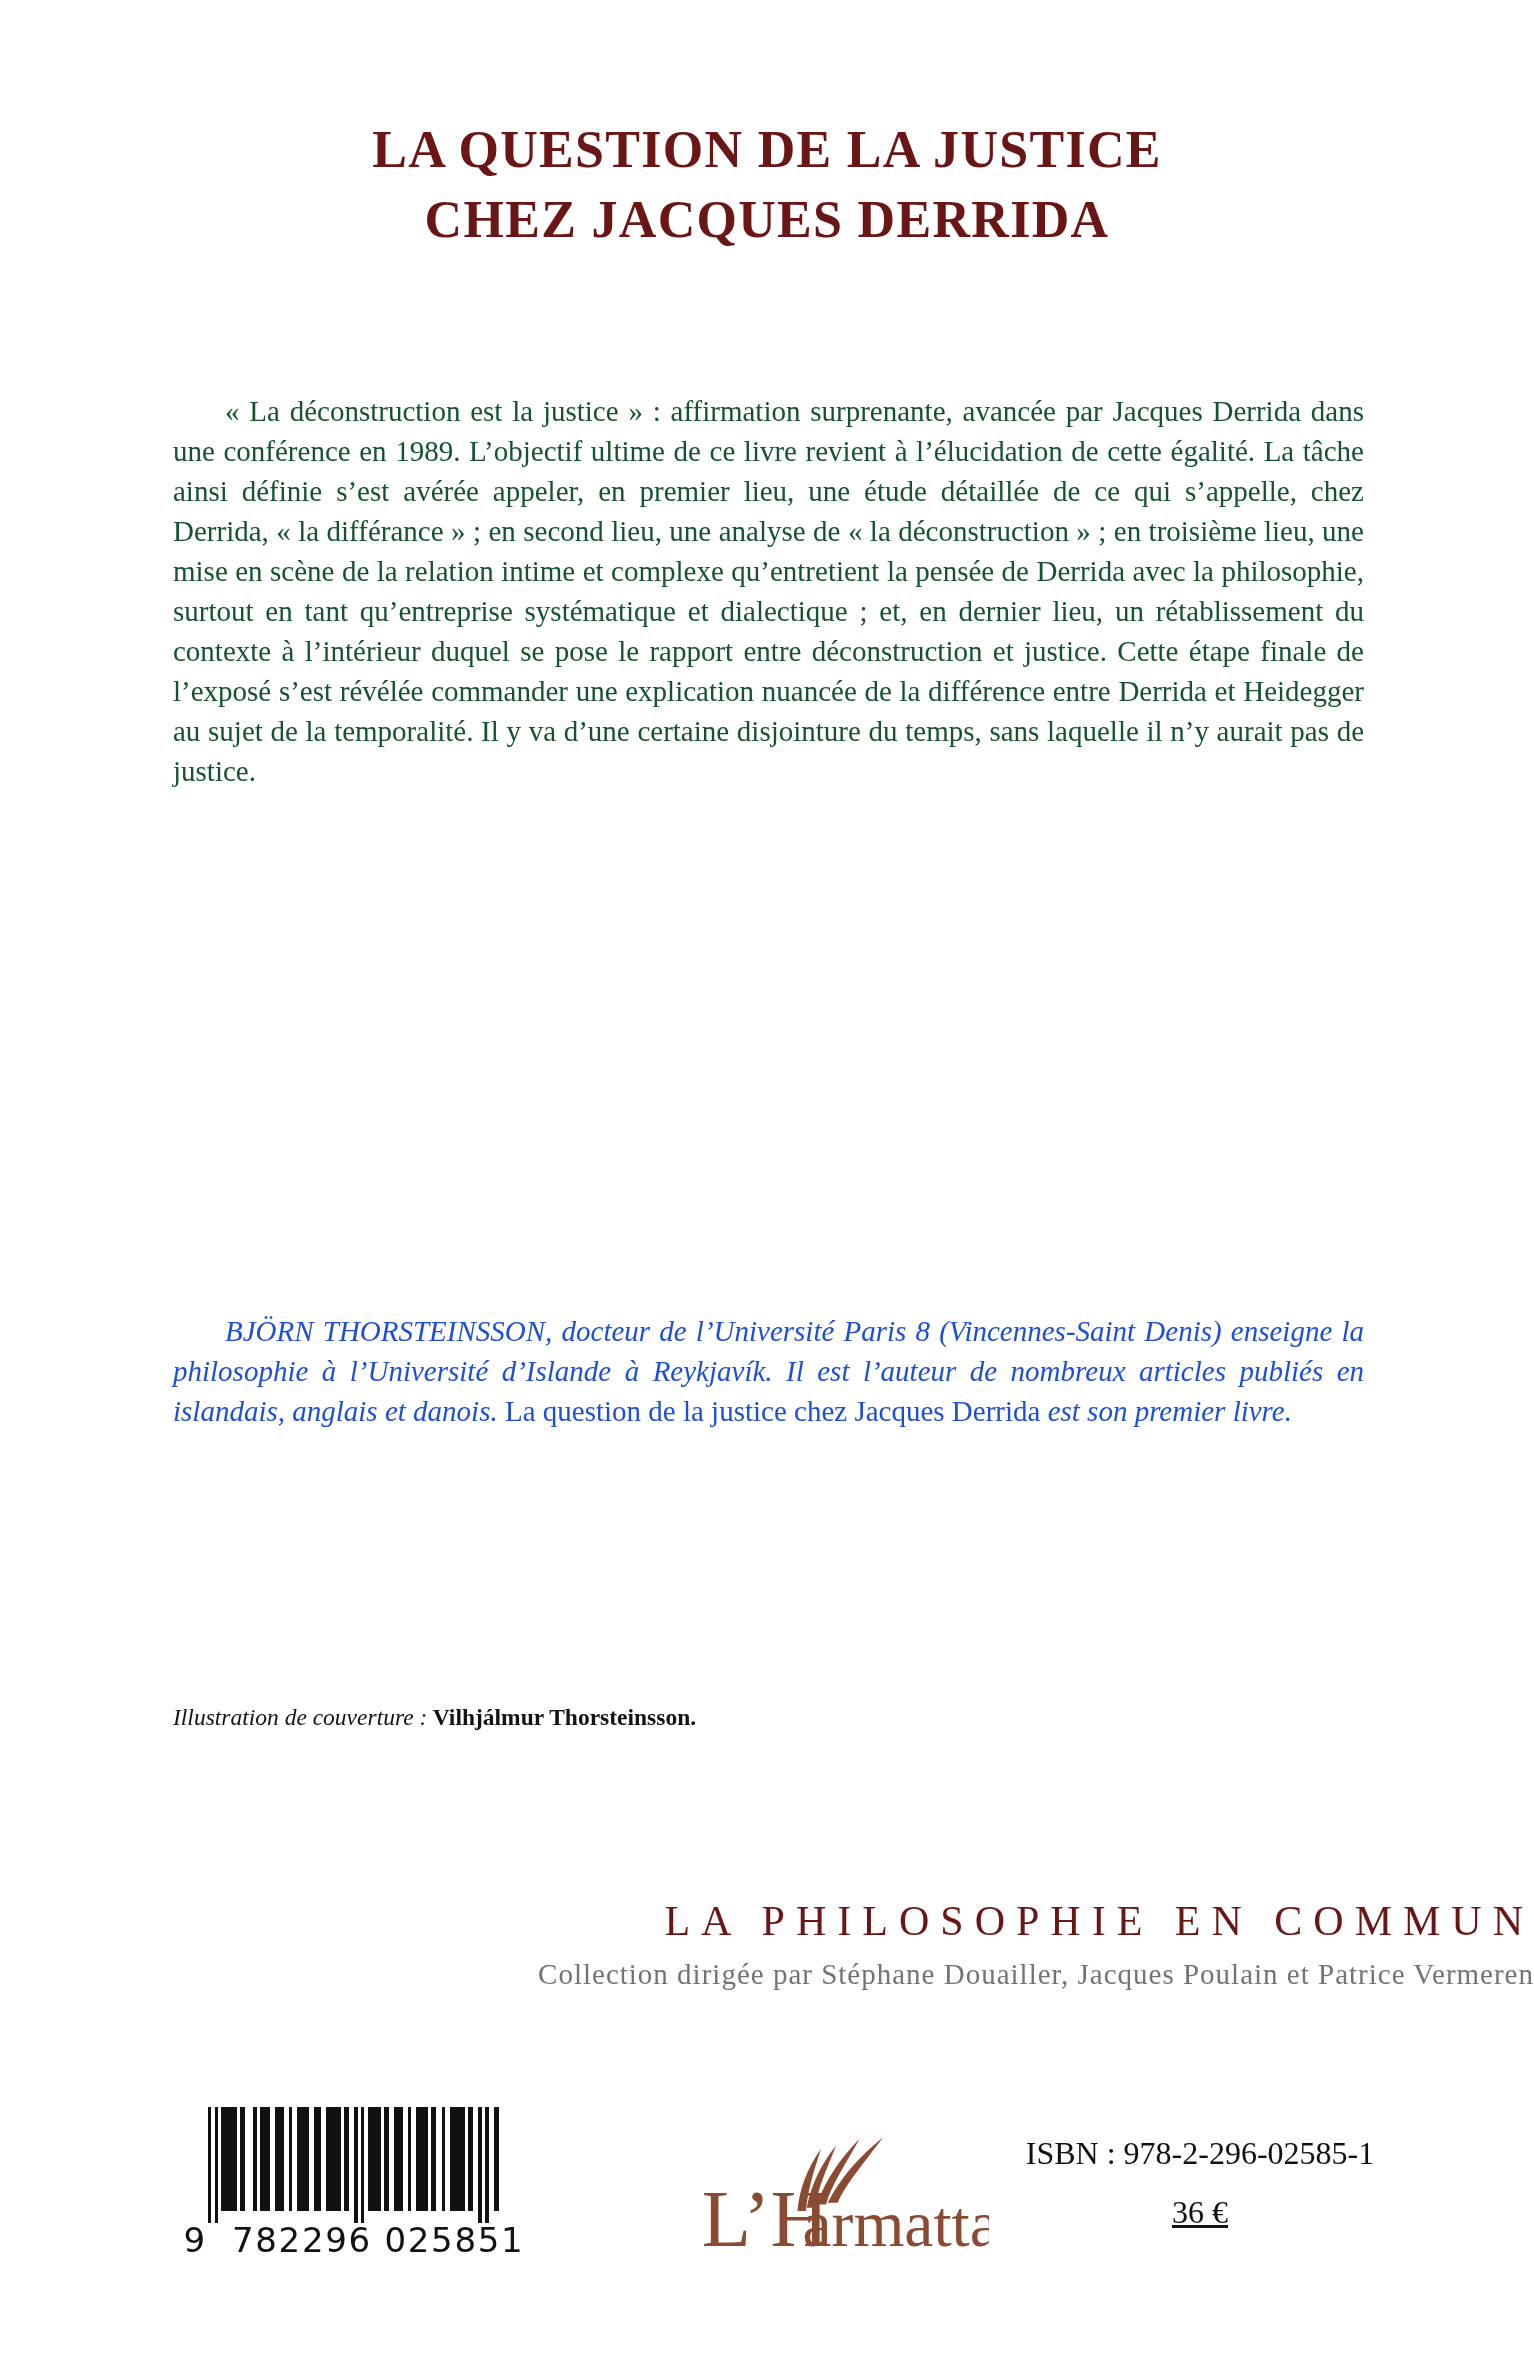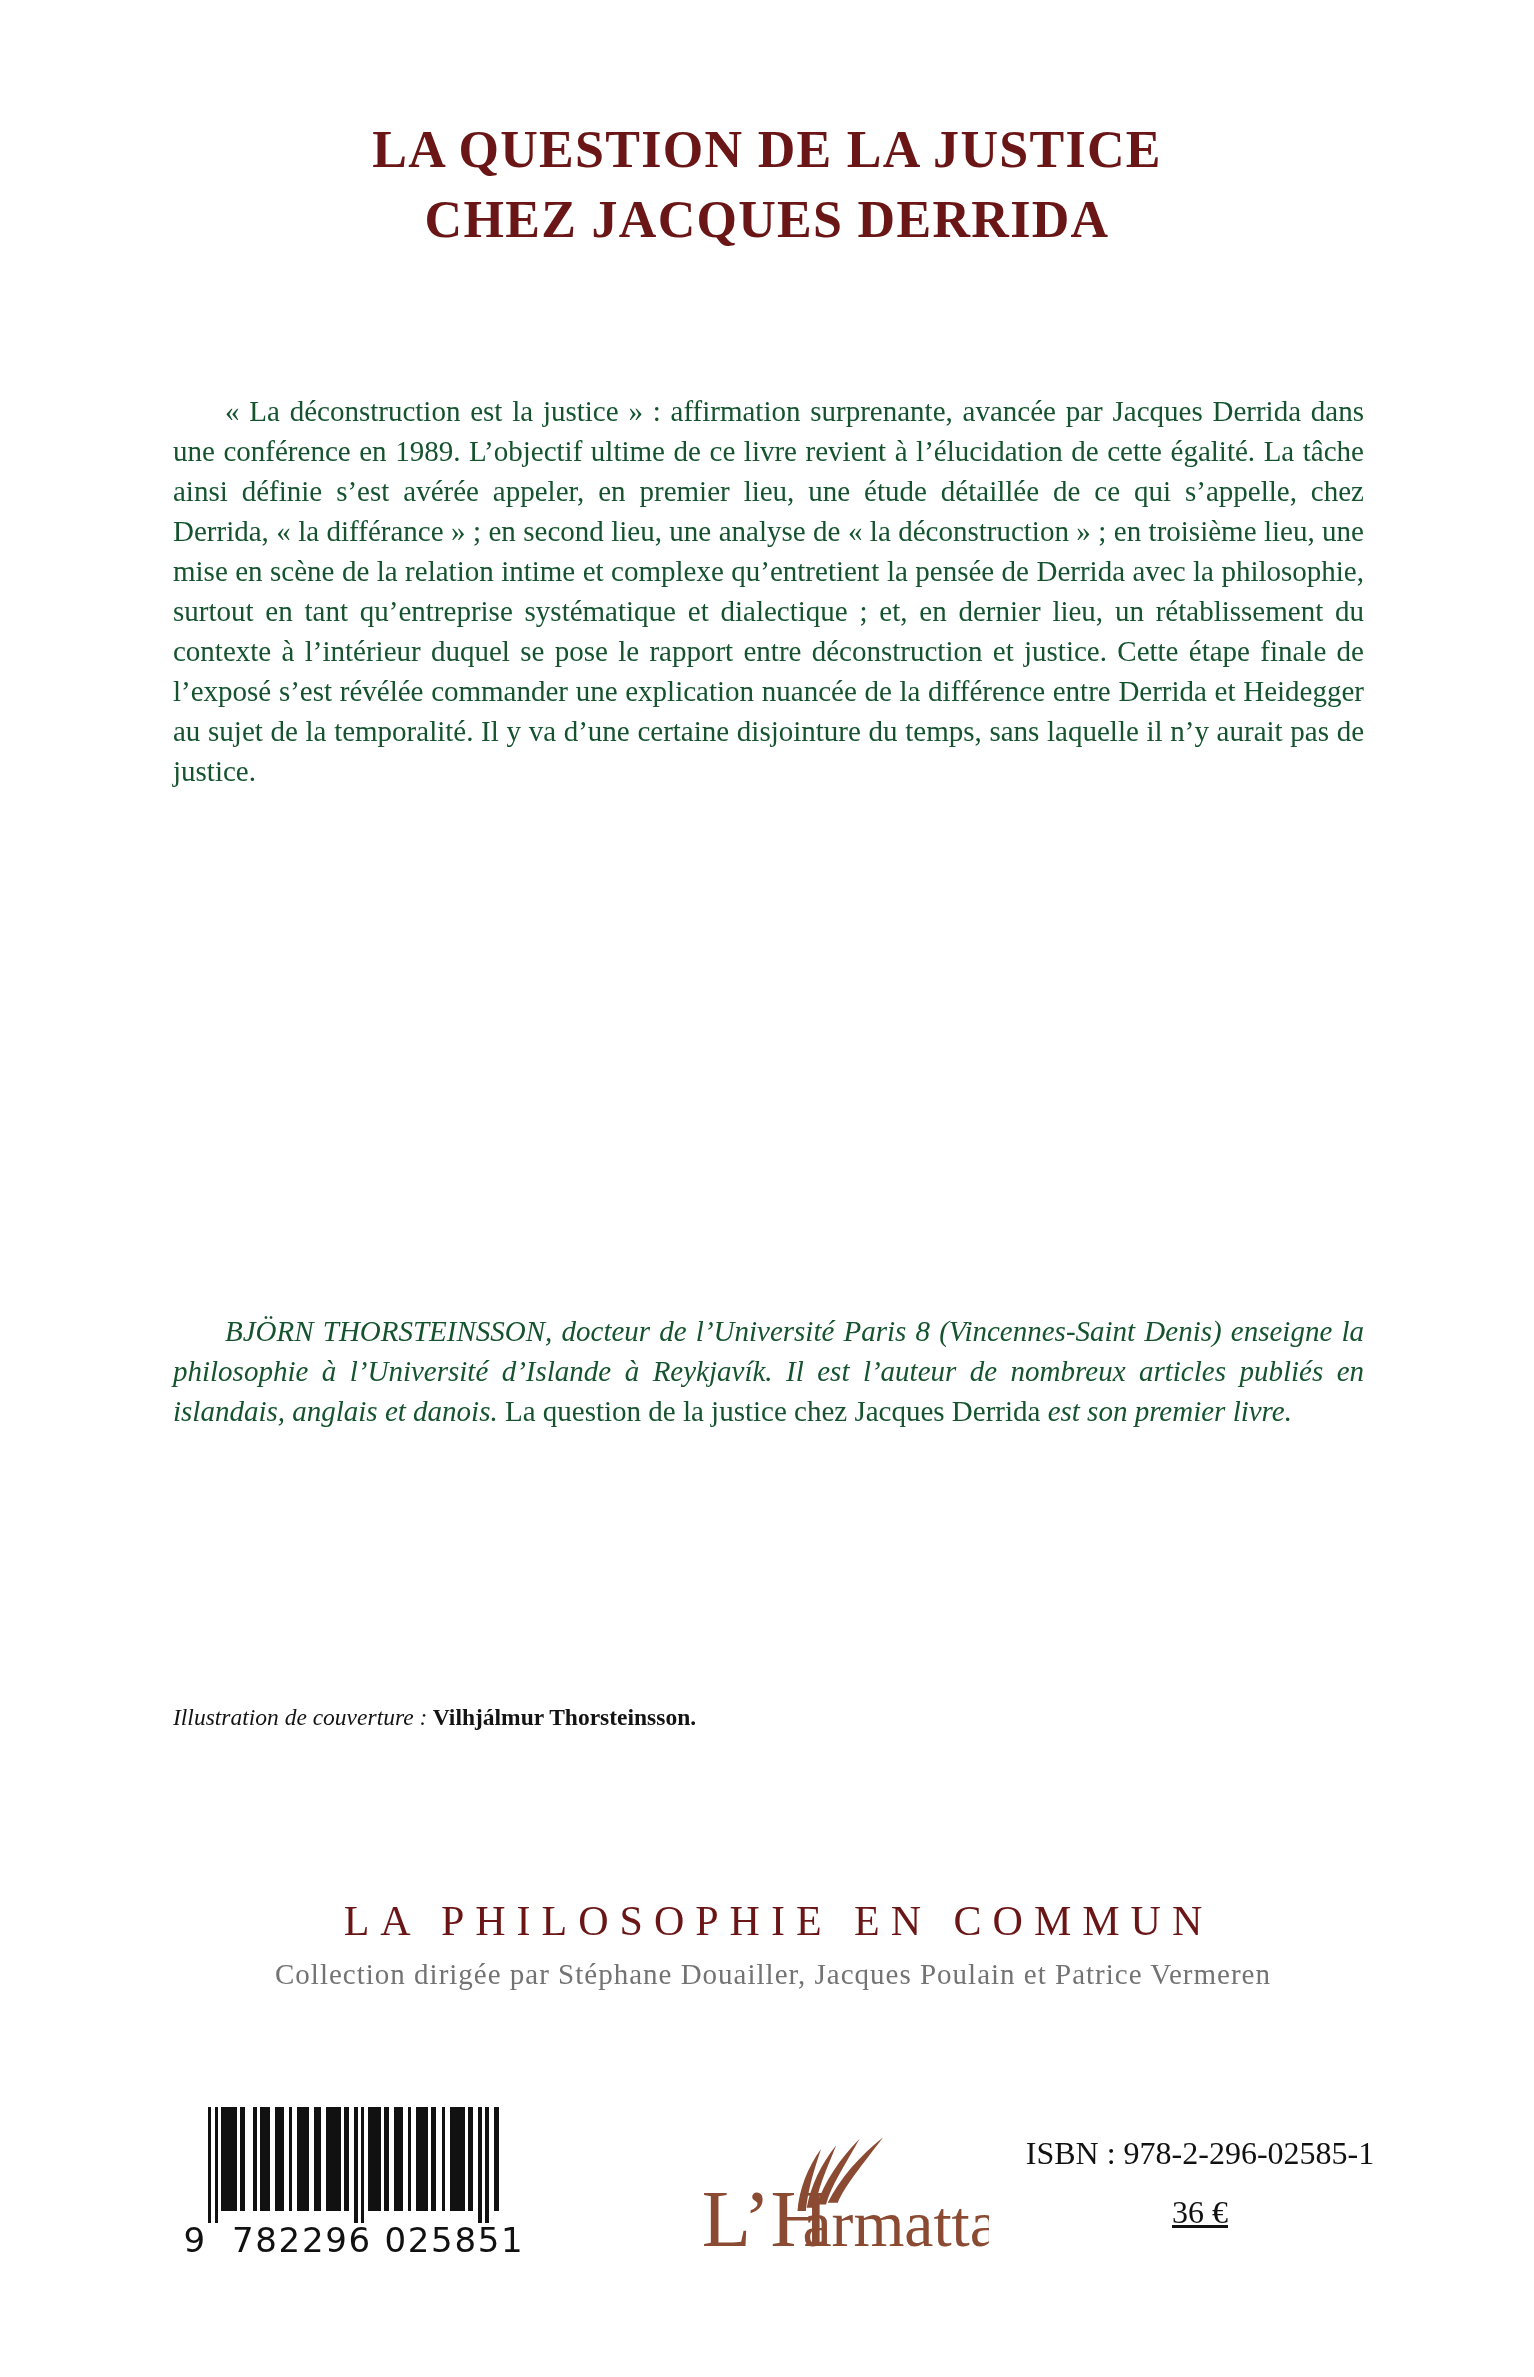--- a/index.html
+++ b/index.html
@@ -61,21 +61,21 @@
   .bio {
     position: absolute;
     left: 173px;
     width: 1191px;
     top: 1282px;
     font-size: 29px;
     line-height: 40px;
     text-align: justify;
     text-justify: inter-word;
     text-indent: 52px;
-    color: #14532d;
+    color: #1d4ed8;
   }
   .bio .it { font-style: italic; }
   .bio .ro { font-style: normal; }
 
   
   .credit {
     position: absolute;
     left: 173px;
     top: 1701px;
     font-size: 23.5px;
@@ -85,21 +85,21 @@
   }
   .credit .it { font-style: italic; }
   .credit .ro { font-style: normal; font-weight: bold; }
 
   
   .collection {
     position: absolute;
     left: 12px;
     right: 0;
     top: 1898px;
-    text-align: center;
+    text-align: right;
   }
   .collection-title {
     display: block;
     color: #6b1616;
     font-size: 42px;
     letter-spacing: 11px;
     line-height: 1.1;
     white-space: pre;
     padding-left: 11px;
   }

